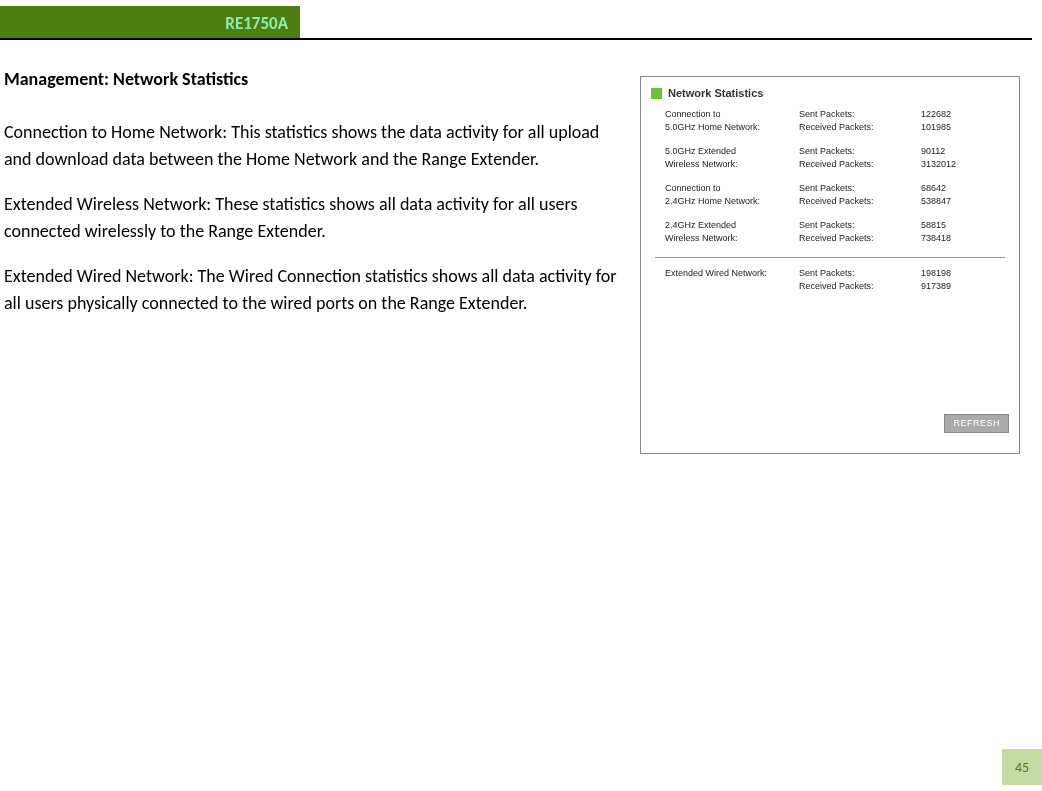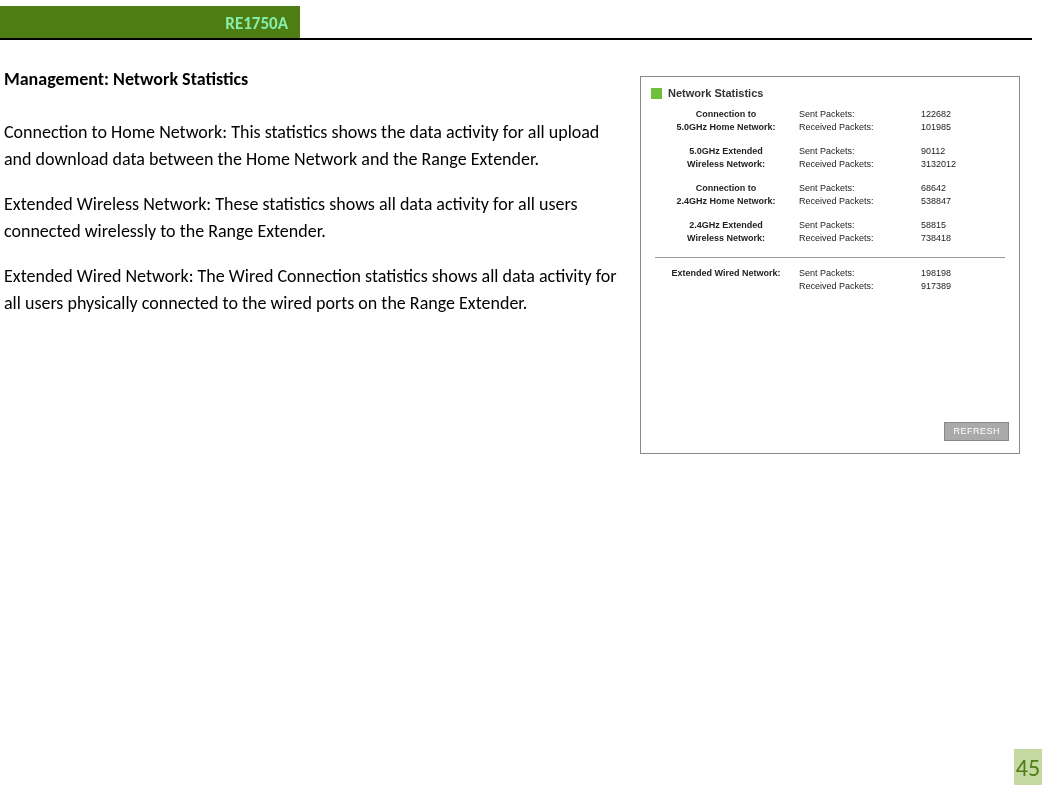--- a/index.html
+++ b/index.html
@@ -85,58 +85,58 @@
     font-size: 10px;
   }
   .stat-block {
     display: grid;
     grid-template-columns: 130px 90px 60px;
     row-gap: 3px;
     margin: 0 0 14px 18px;
     font-size: 9px;
   }
   .stat-block .lbl-left {
-    text-align: center;
+    text-align: left;
     padding-right: 8px;
-    font-weight: bold;
+    font-weight: normal;
   }
   .stat-block .lbl-mid {
     padding-left: 4px;
   }
   .stat-block .val {
     padding-left: 2px;
     margin-left: 34px;
   }
   .hr-thin {
     border: none;
     border-top: 1px solid #999;
     margin: 4px 8px 10px 8px;
   }
   .refresh-btn {
     position: absolute;
     right: 10px;
-    bottom: 12px;
+    bottom: 20px;
     background: #aaa;
     color: #fff;
     font-size: 9px;
     letter-spacing: 0.5px;
     padding: 4px 8px;
     text-align: center;
     border: 1px solid #888;
     line-height: 1;
   }
   .page-number {
     position: absolute;
     right: 0;
     bottom: 6px;
-    width: 28px;
+    width: 40px;
     height: 36px;
     background: #c5d9a3;
     color: #4e7d12;
-    font-size: 24px;
+    font-size: 14px;
     display: flex;
     align-items: center;
     justify-content: center;
   }
 </style>
 </head>
 <body>
 
 <div class="header-bar">
   <div class="header-accent">RE1750A</div>

